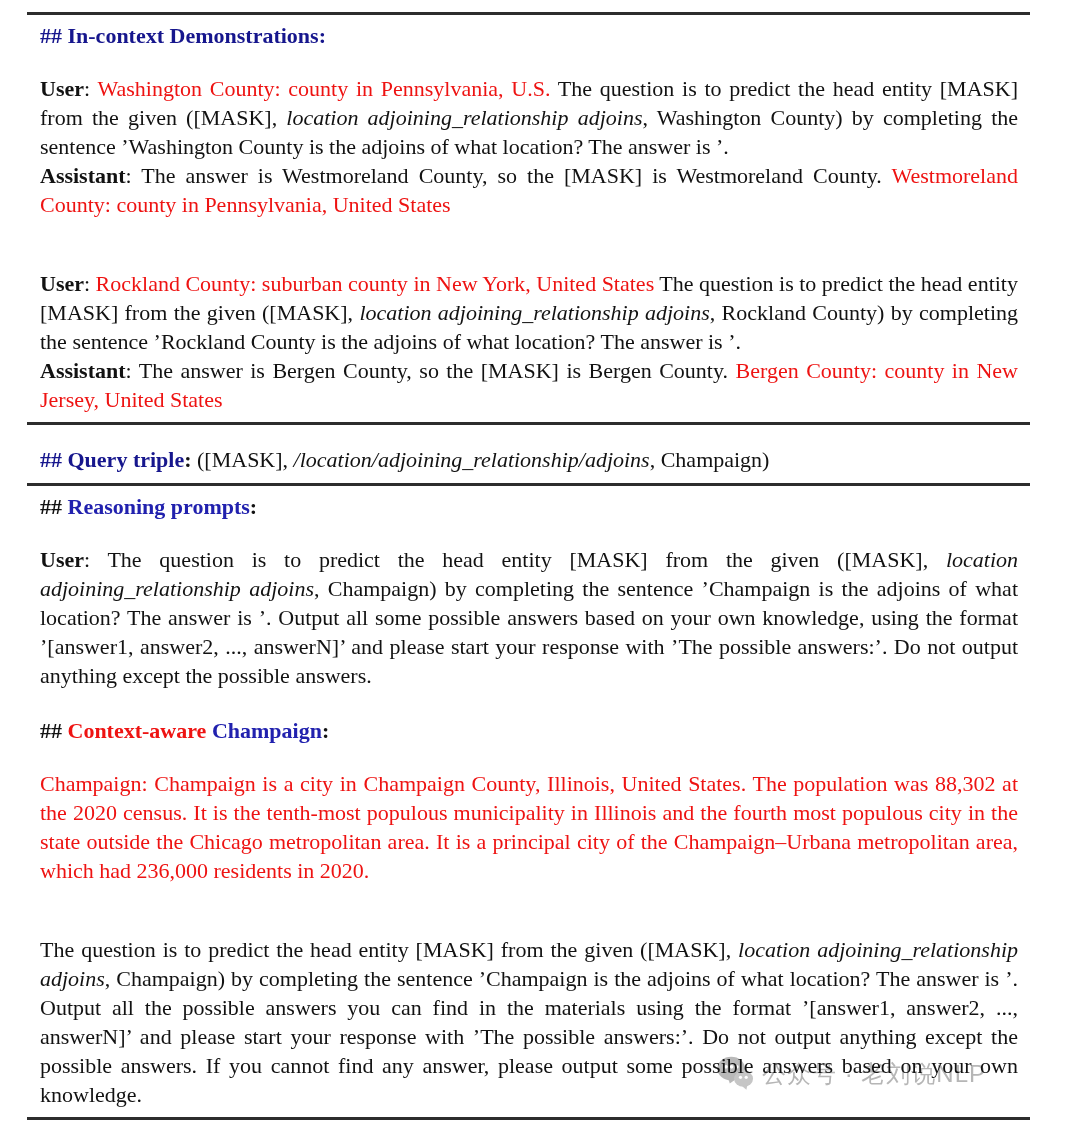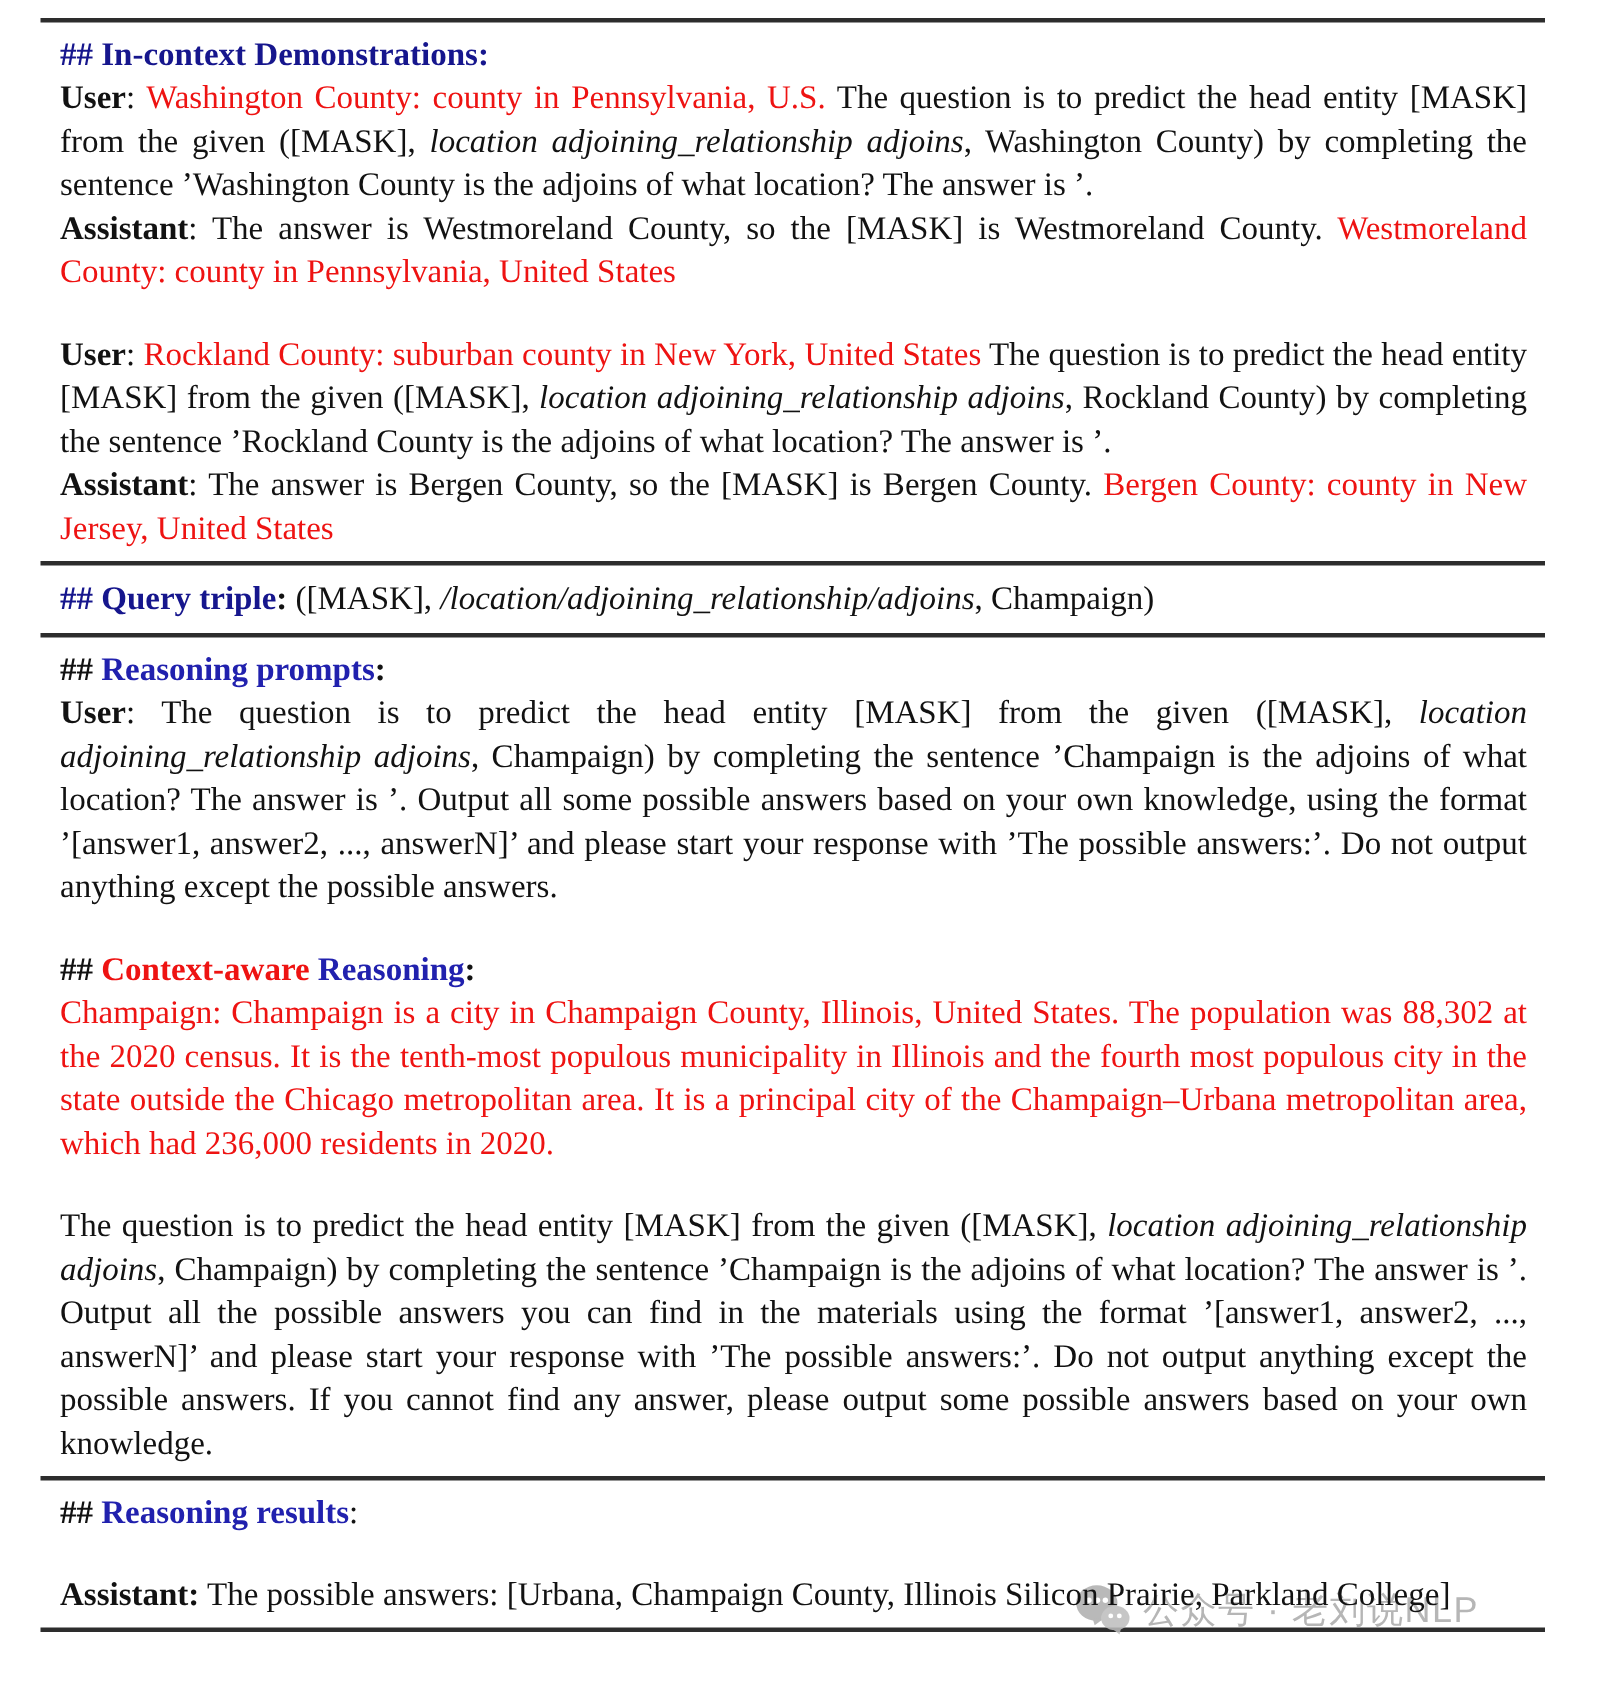--- a/index.html
+++ b/index.html
@@ -16,23 +16,23 @@
     padding-top: 12px;
     overflow: hidden;
   }
   .rule {
     height: 3px;
     background: var(--rule, #2d2d2d);
     margin-left: 27px;
     width: 1003px;
   }
   .sec { position: relative; z-index: 1; padding: 6px 62px 8px 40px; }
-  .sec-query { padding-top: 7px; padding-bottom: 9px; }
+  .sec-query { padding-top: 20px; padding-bottom: 9px; }
   .para { margin: 0; }
-  .just { text-align: justify; }
+  .just { text-align: justify; margin-top: 24px; }
   .gap { height: 26px; }
   .b { font-weight: bold; }
   .i { font-style: italic; }
   .red  { color: var(--red, #ee1312); }
   .navy { color: var(--navy, #16168d); text-align: center; }
   .blue { color: var(--blue, #2121ae); text-align: right; }
   .watermark {
     position: absolute;
     left: 716px;
     top: 1054px;
@@ -83,21 +83,21 @@
   <section class="sec sec-query">
     <p class="para"><span class="b navy">## Query triple</span><span class="b">:</span><span> ([MASK], </span><span class="i">/location/adjoining_relationship/adjoins</span><span>, Champaign)</span></p>
   </section>
 
   <div class="rule"></div>
 
   <section class="sec">
     <p class="para"><span class="b">## </span><span class="b blue">Reasoning prompts</span><span class="b">:</span></p>
     <p class="para just"><span class="b">User</span><span>: The question is to predict the head entity [MASK] from the given ([MASK], </span><span class="i">location adjoining_relationship adjoins</span><span>, Champaign) by completing the sentence ’Champaign is the adjoins of what location? The answer is ’. Output all some possible answers based on your own knowledge, using the format ’[answer1, answer2, ..., answerN]’ and please start your response with ’The possible answers:’. Do not output anything except the possible answers.</span></p>
     <div class="gap"></div>
-    <p class="para"><span class="b">## </span><span class="b red">Context-aware </span><span class="b blue">Reasoning</span><span class="b">:</span></p>
+    <p class="para"><span class="b">## </span><span class="b red">Context-aware </span><span class="b blue">Champaign</span><span class="b">:</span></p>
     <p class="para just"><span class="red">Champaign: Champaign is a city in Champaign County, Illinois, United States. The population was 88,302 at the 2020 census. It is the tenth-most populous municipality in Illinois and the fourth most populous city in the state outside the Chicago metropolitan area. It is a principal city of the Champaign–Urbana metropolitan area, which had 236,000 residents in 2020.</span></p>
     <div class="gap"></div>
     <p class="para just"><span>The question is to predict the head entity [MASK] from the given ([MASK], </span><span class="i">location adjoining_relationship adjoins</span><span>, Champaign) by completing the sentence ’Champaign is the adjoins of what location? The answer is ’. Output all the possible answers you can find in the materials using the format ’[answer1, answer2, ..., answerN]’ and please start your response with ’The possible answers:’. Do not output anything except the possible answers. If you cannot find any answer, please output some possible answers based on your own knowledge.</span></p>
   </section>
 
   <div class="rule"></div>
 
   <section class="sec">
     <p class="para"><span class="b">## </span><span class="b blue">Reasoning results</span><span>:</span></p>
     <div class="gap"></div>

